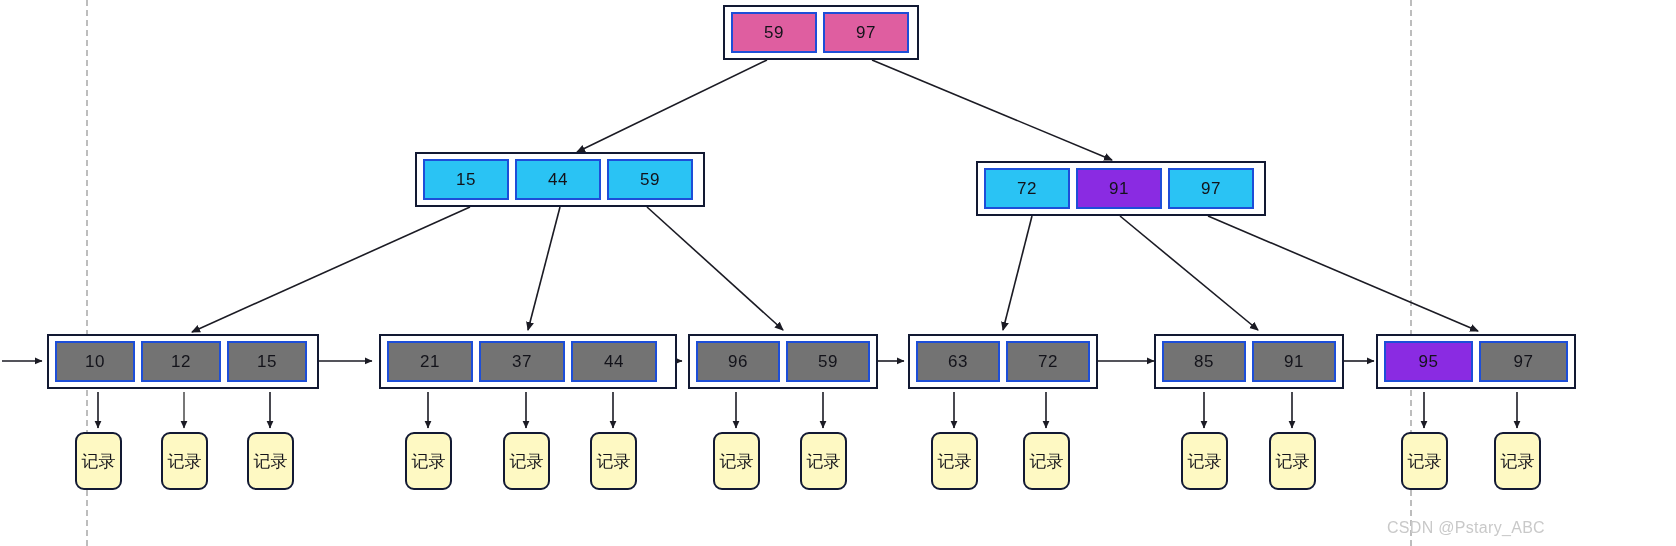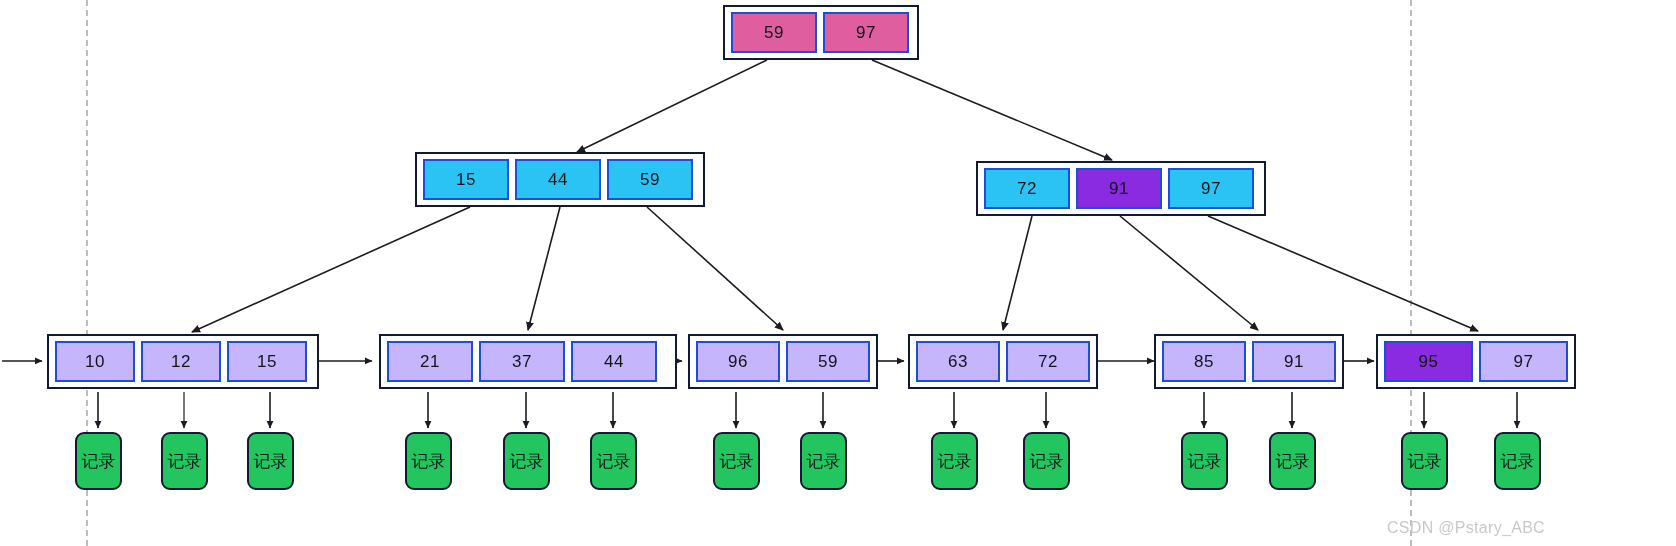--- a/index.html
+++ b/index.html
@@ -26,26 +26,26 @@
     box-sizing:border-box;
     border:2px solid #1d4ed8;
     display:flex;align-items:center;justify-content:center;
     font-size:17px;
     color:#13131a;
     letter-spacing:.5px;
   }
   .cell.pink{background:#df5ea0;}
   .cell.cyan{background:#2ac3f4;}
   .cell.purple{background:#8a2be2;}
-  .cell.green{background:#c4b5fd;}
+  .cell.green{background:#737373;}
 
   .record{
     position:absolute;
     box-sizing:border-box;
-    background:#22c55e;
+    background:#fef9c3;
     border:2px solid #121933;
     border-radius:9px;
     display:flex;align-items:center;justify-content:center;
     font-size:17px;color:#13131a;
     font-family:"DejaVu Sans","Liberation Sans",sans-serif;
   }
 
   .guide{
     position:absolute;top:0;bottom:0;width:0;
     border-left:2px dashed #bdbdbd;

